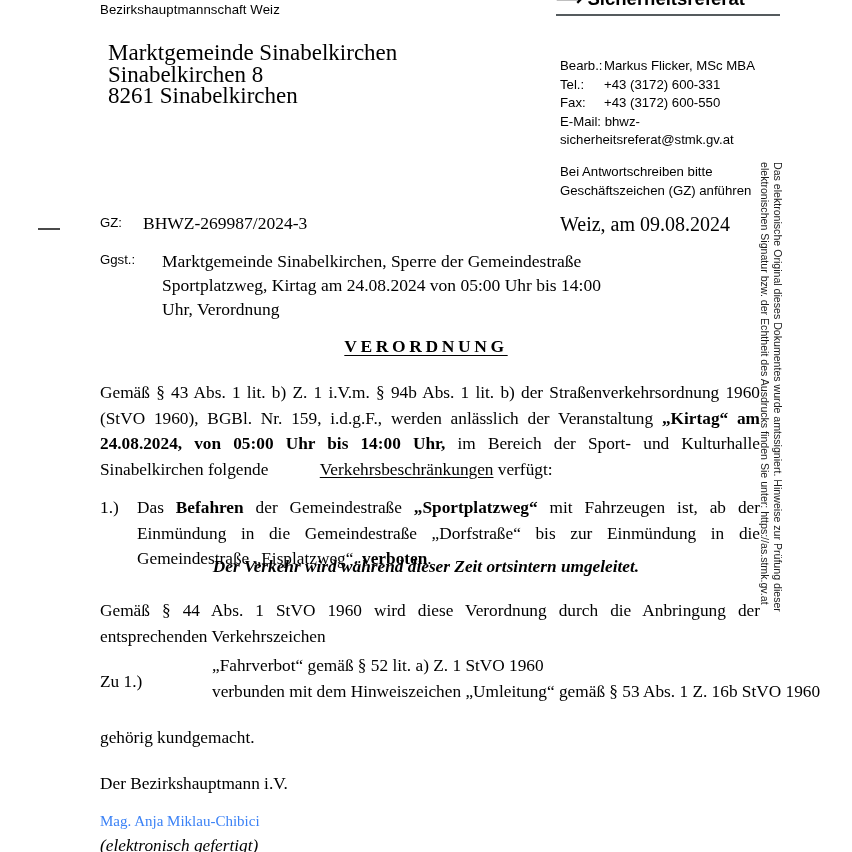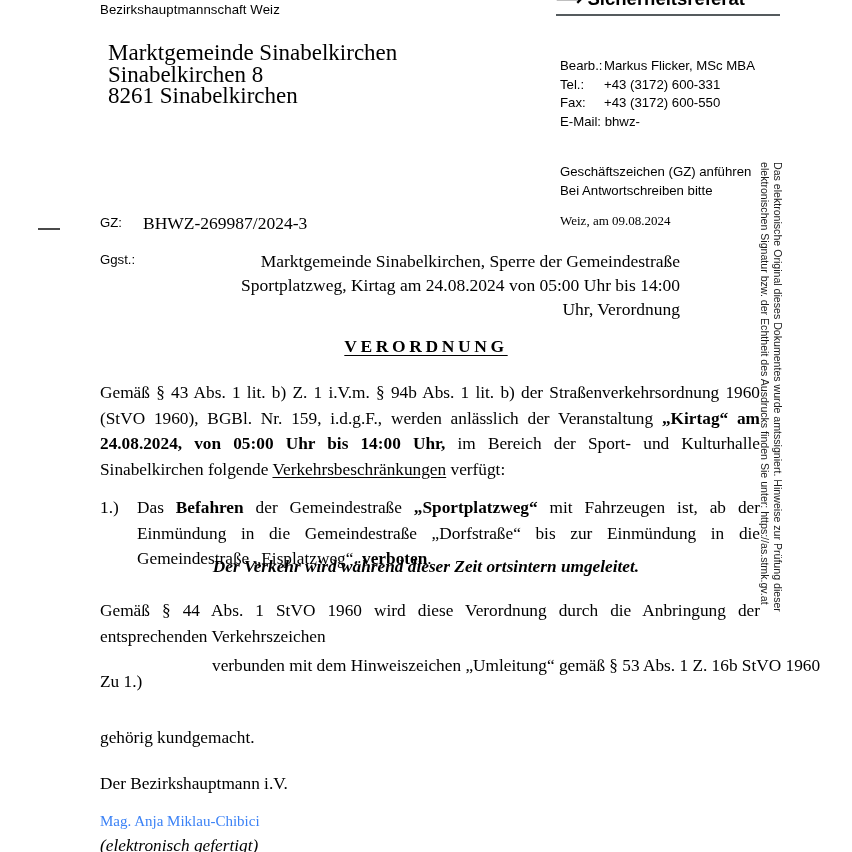--- a/index.html
+++ b/index.html
@@ -117,44 +117,43 @@
     position: absolute;
     left: 43px;
     top: 0;
     font-size: 17.5px;
     white-space: nowrap;
   }
   .gz-date {
     position: absolute;
     left: 460px;
     top: 0;
-    font-size: 13px;
+    font-size: 20px;
     white-space: nowrap;
     font-family: Liberation Serif, serif;
   }
 
   
   .ggst {
     position: absolute;
     left: 100px;
     top: 249px;
     width: 580px;
   }
   .ggst-label {
     position: absolute;
     left: 0;
     top: 3px;
     font-family: "Liberation Sans", sans-serif;
     font-size: 13.2px;
   }
   .ggst-body {
-    margin-left: 43px;
+    margin-left: 62px;
     font-size: 17.5px;
     line-height: 24px;
-    text-align: right;
   }
 
   
   .doc-title {
     position: absolute;
     left: 0;
     top: 336px;
     width: 852px;
     text-align: center;
     font-size: 17.5px;
@@ -278,20 +277,21 @@
   }
   .vert-notice .l2 {
     position: absolute;
     left: 0;
     top: 13px;
   }
 
   u.plain {
     text-decoration: underline;
     text-underline-offset: 2px;
+    margin-left: 47px;
   }
 </style>
 </head>
 <body>
 
 <div class="page">
 
   <div class="hdr-authority">Bezirkshauptmannschaft Weiz</div>
 
   <div class="hdr-dept">
@@ -312,25 +312,26 @@
     <div>
       <span class="lbl">Tel.:</span><span>+43 (3172) 600-331</span>
     </div>
     <div>
       <span class="lbl">Fax:</span><span>+43 (3172) 600-550</span>
     </div>
     <div>
       <span>E-Mail:</span>
       <span>bhwz-</span>
     </div>
+    <div>sicherheitsreferat@stmk.gv.at</div>
   </div>
 
   <div class="contact-note">
+    <div>Bei Antwortschreiben bitte</div>
     <div>Geschäftszeichen (GZ) anführen</div>
-    <div>Bei Antwortschreiben bitte</div>
   </div>
 
   <div class="fold-mark"></div>
 
   <div class="gz-row">
     <span class="gz-label">GZ:</span>
     <span class="gz-value">BHWZ-269987/2024-3</span>
     <span class="gz-date">Weiz, am 09.08.2024</span>
   </div>
 
@@ -352,20 +353,21 @@
     <div class="item-body"><span>Das </span><b>Befahren</b><span> der Gemeindestraße </span><b>„Sportplatzweg“</b><span> mit Fahrzeugen ist, ab der Einmündung in die Gemeindestraße „Dorfstraße“ bis zur Einmündung in die Gemeindestraße „Eisplatzweg“, </span><b>verboten</b><span>.</span></div>
   </div>
 
   <div class="centered-bold-it">Der Verkehr wird während dieser Zeit ortsintern umgeleitet.</div>
 
   <div class="para p-sec44">Gemäß § 44 Abs. 1 StVO 1960 wird diese Verordnung durch die Anbringung der entsprechenden Verkehrszeichen</div>
 
   <div class="zu-block">
     <span class="zu-label">Zu 1.)</span>
     <div class="zu-lines">
+      <div>„Fahrverbot“ gemäß § 52 lit. a) Z. 1 StVO 1960</div>
       <div>verbunden mit dem Hinweiszeichen „Umleitung“ gemäß § 53 Abs. 1 Z. 16b StVO 1960</div>
     </div>
   </div>
 
   <div class="para p-bezirks">Der Bezirkshauptmann i.V.</div>
   <div class="para p-kundgemacht">gehörig kundgemacht.</div>
 
   <div class="sig-name">Mag. Anja Miklau-Chibici</div>
   <div class="sig-note">(elektronisch gefertigt)</div>
 

